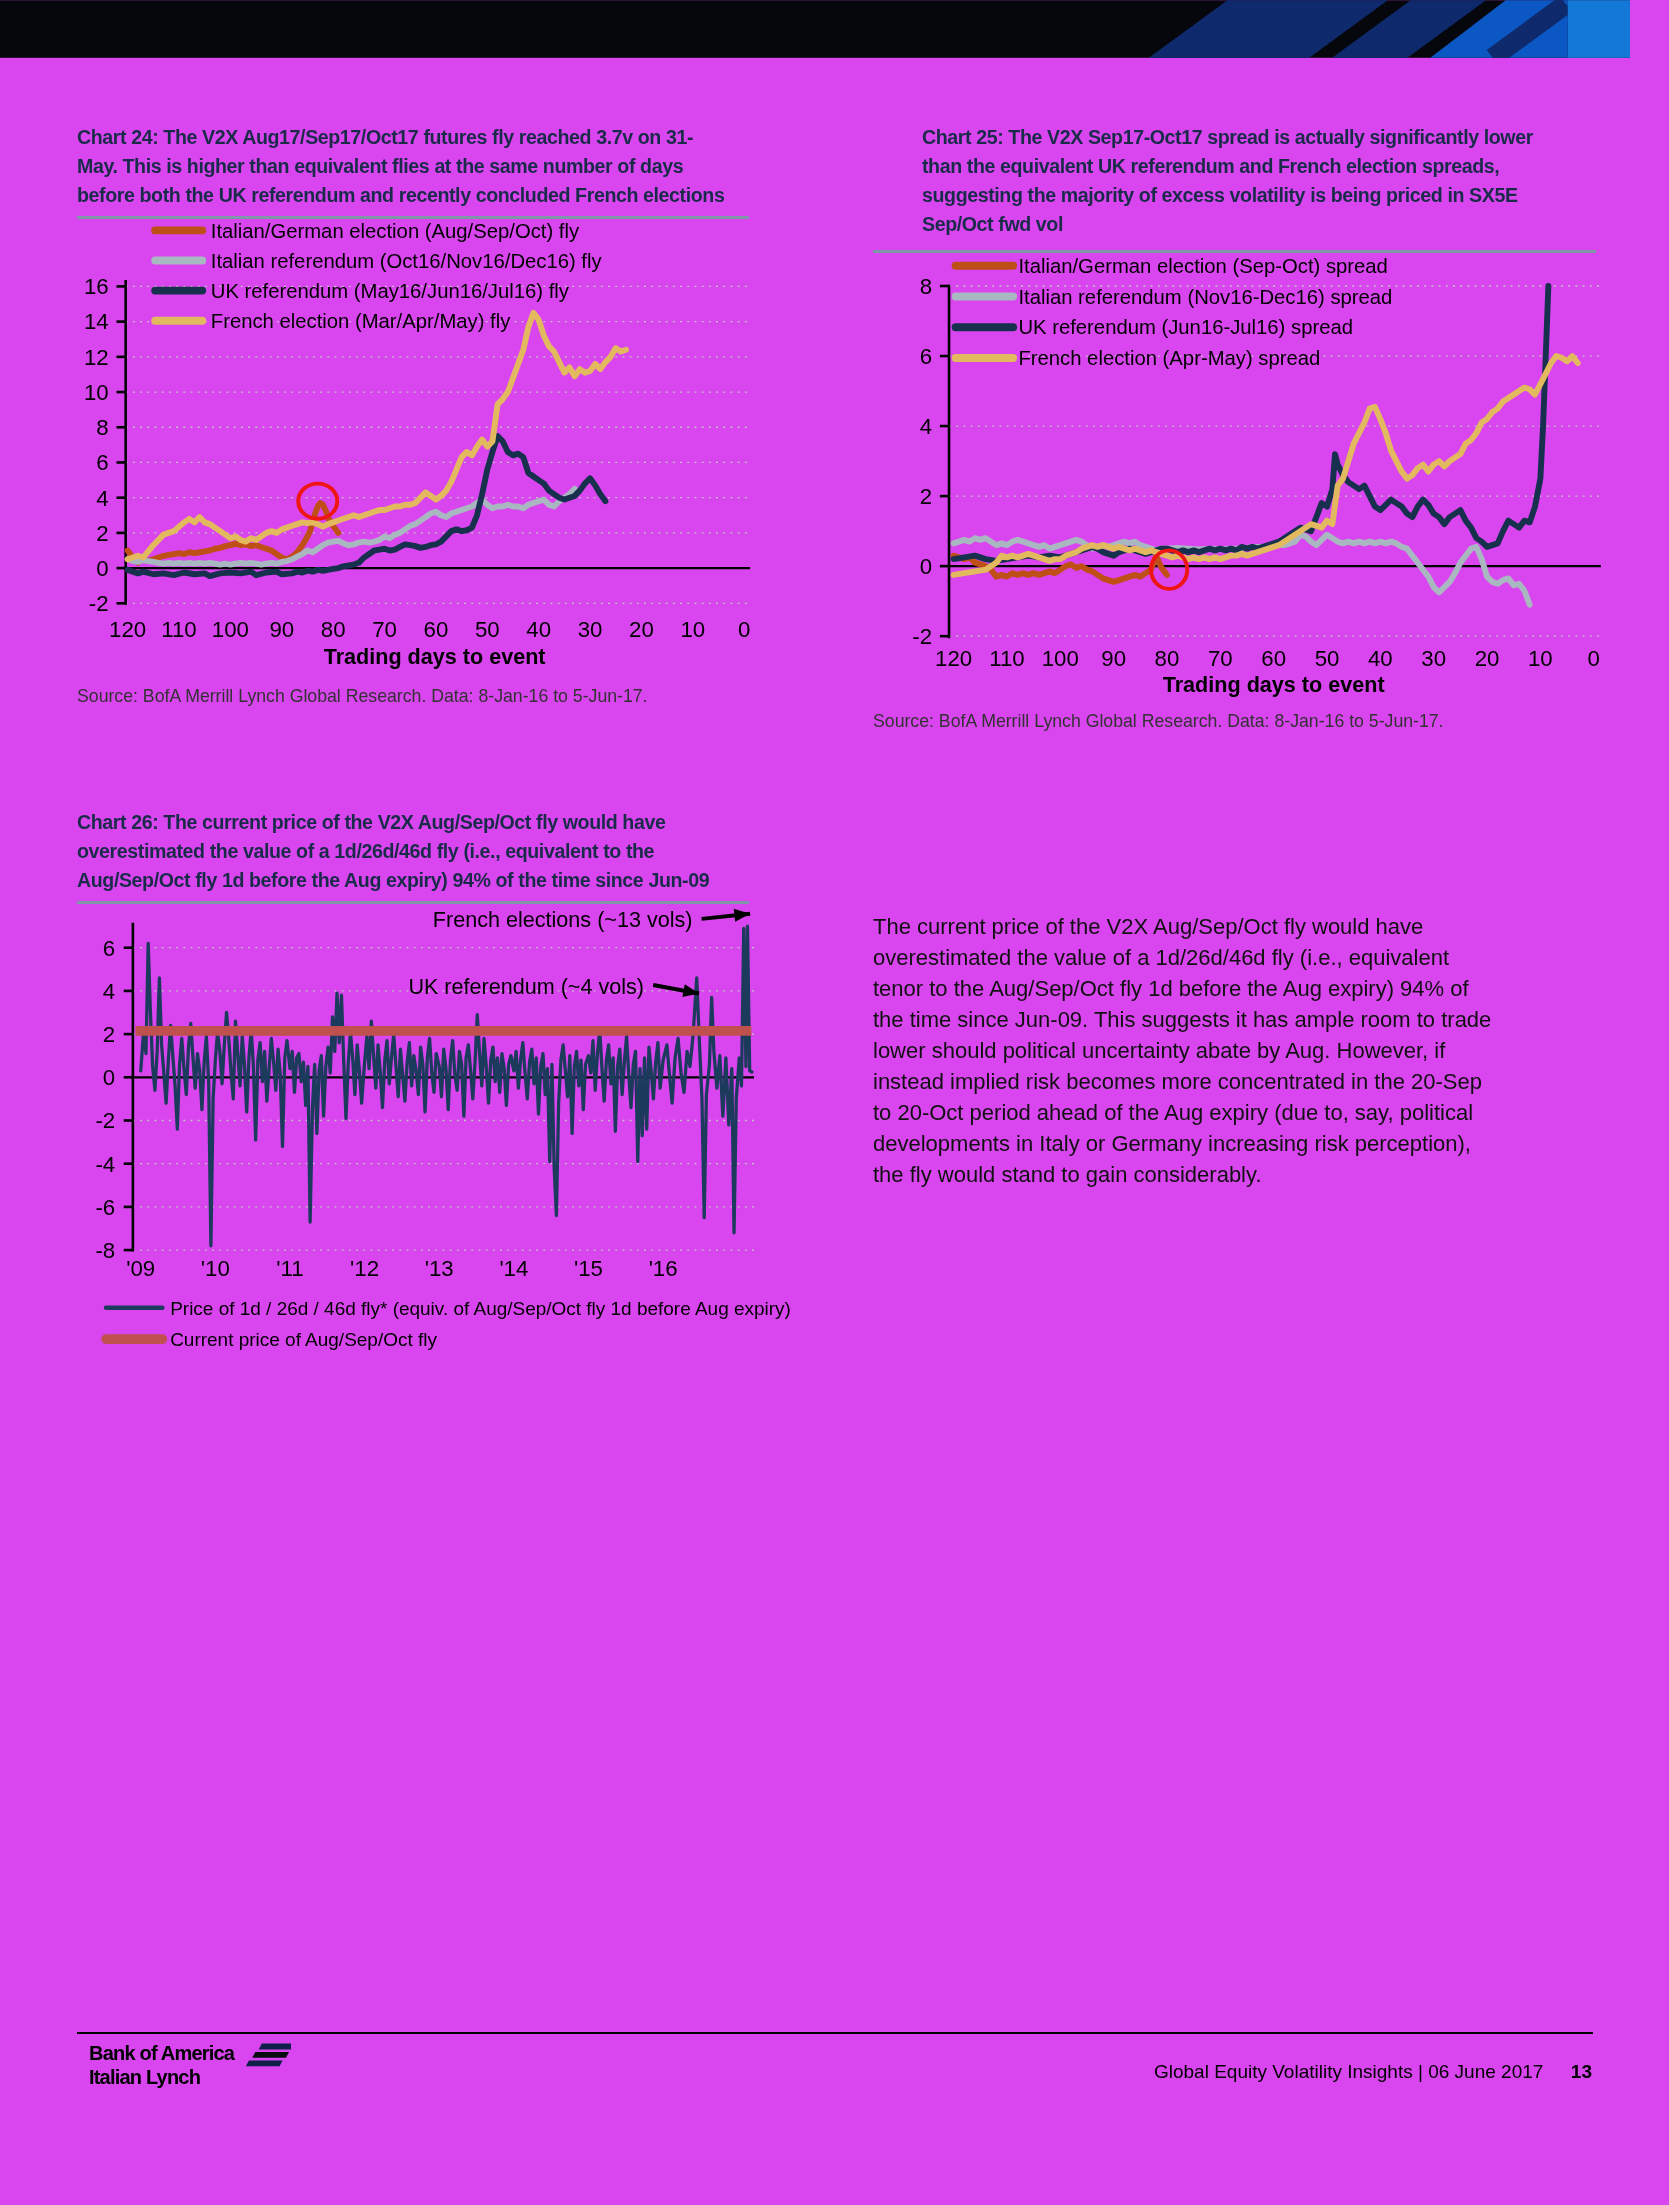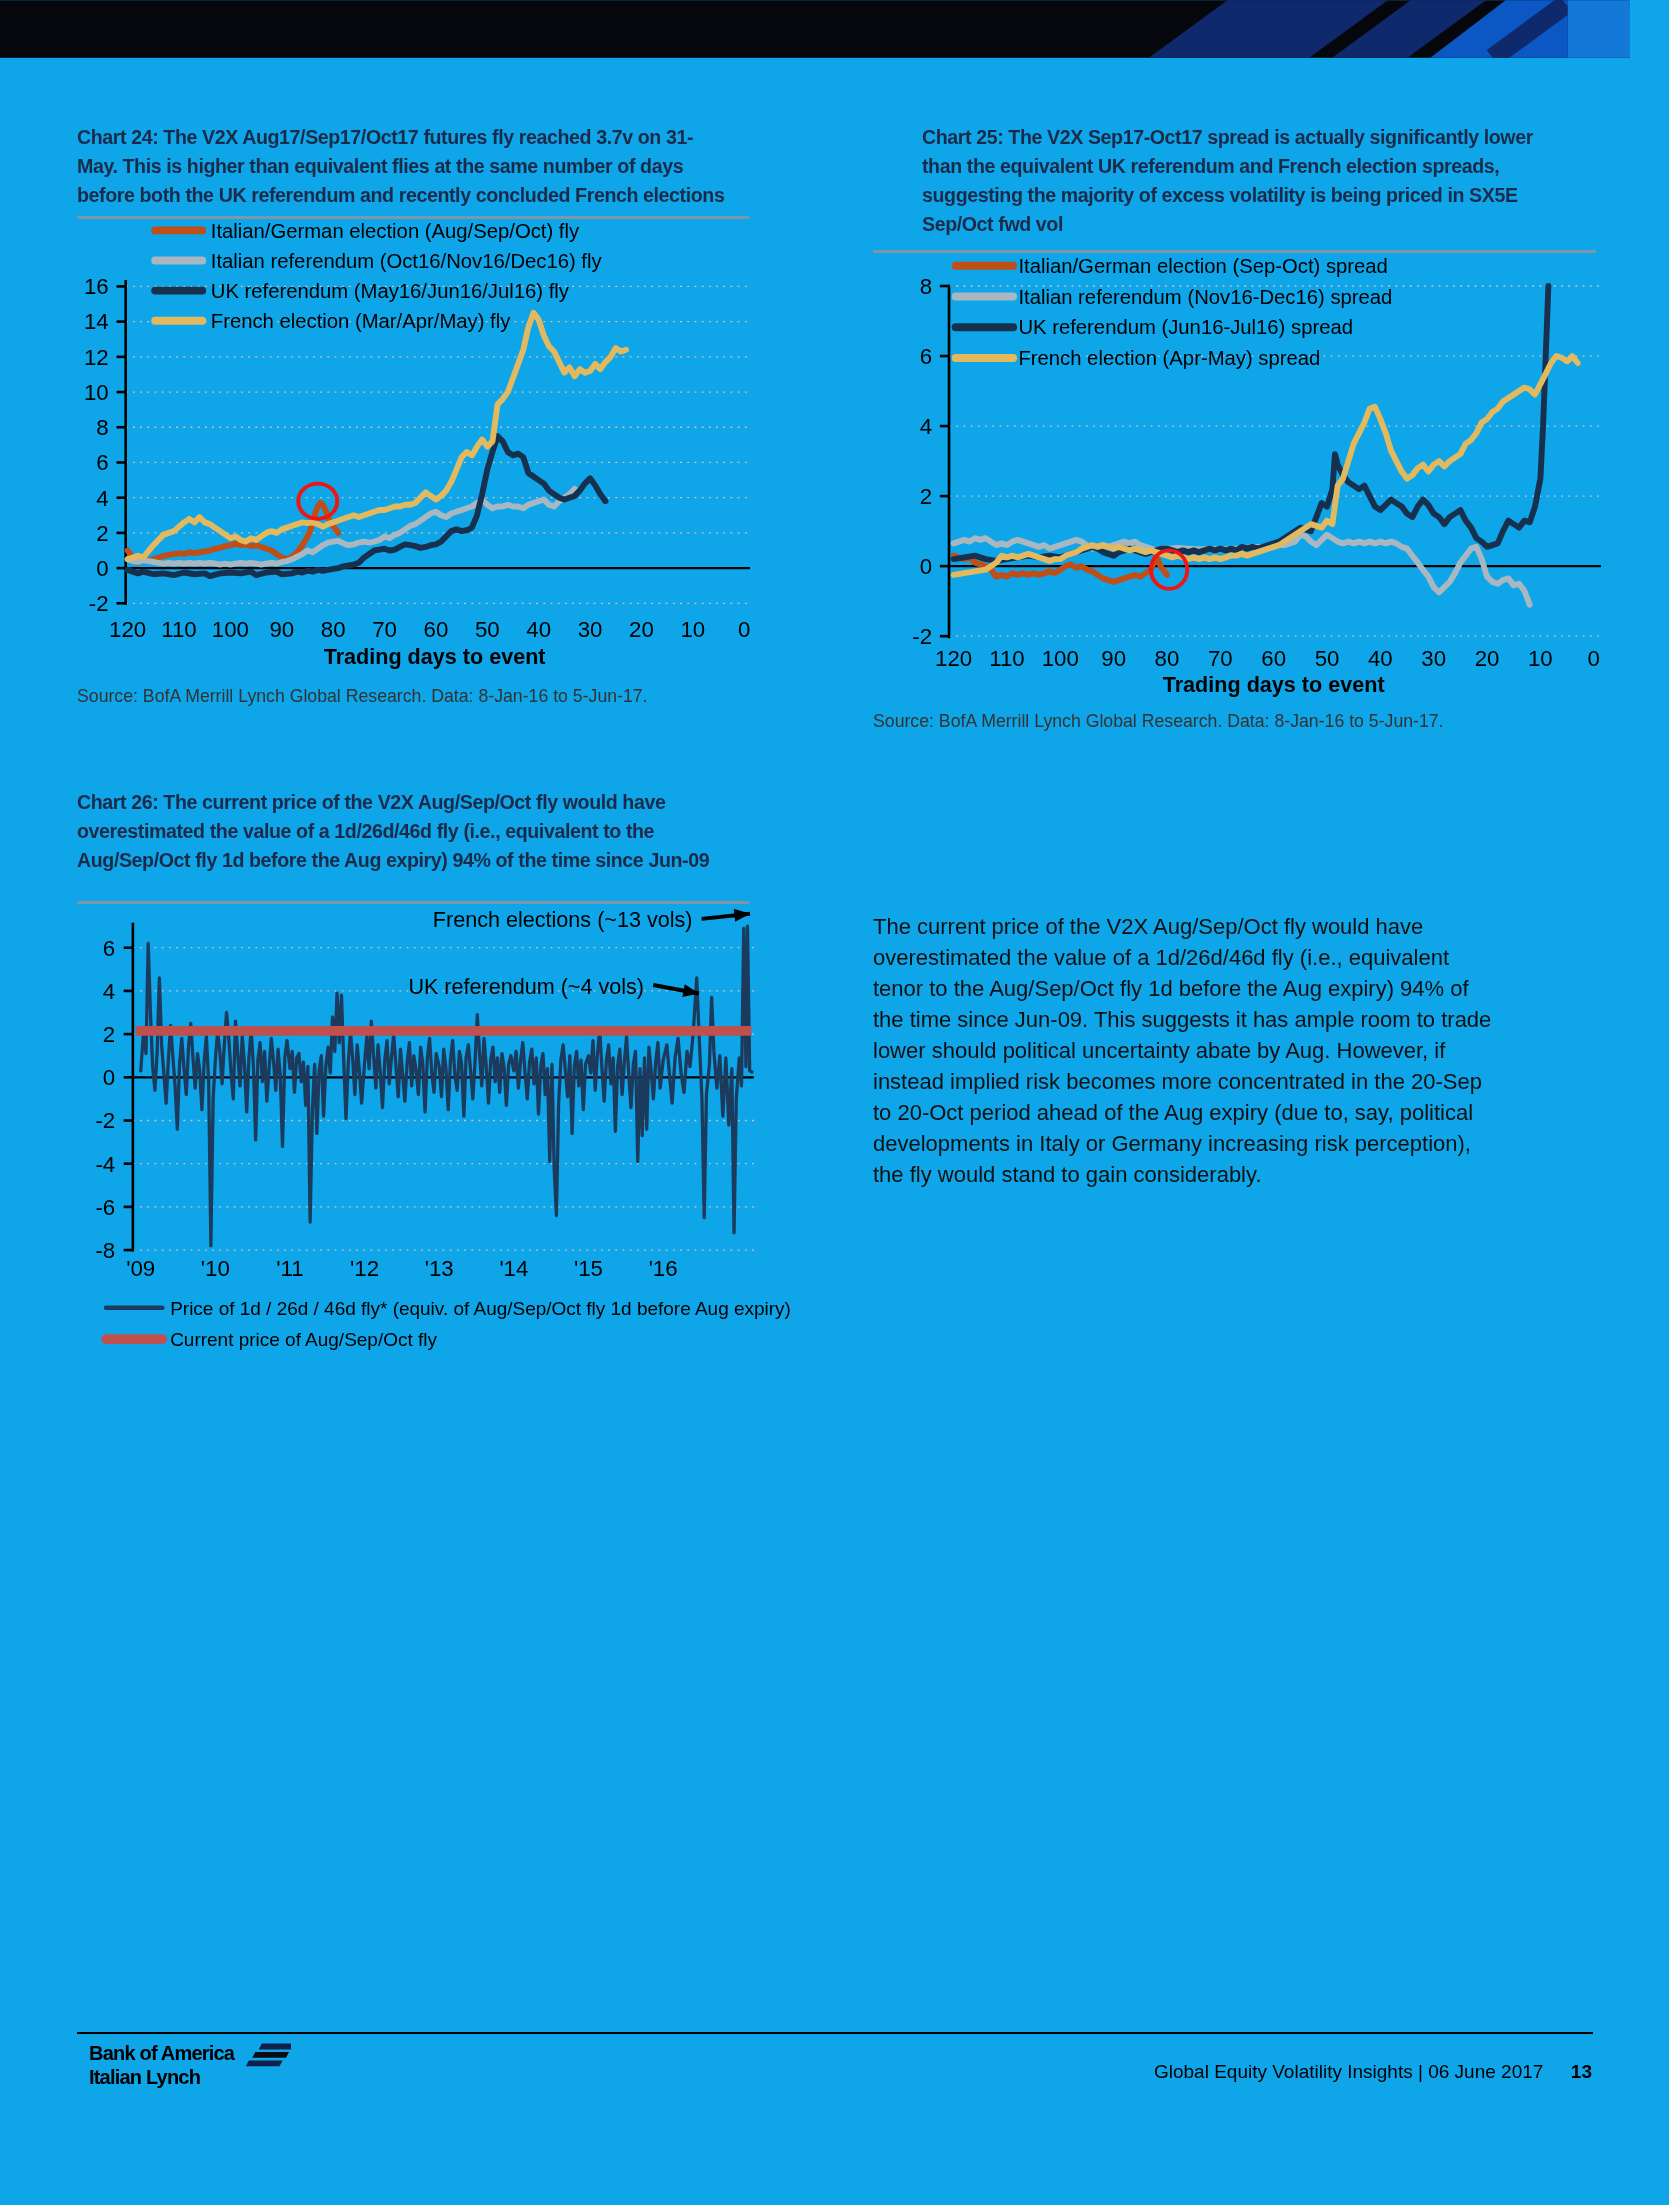--- a/index.html
+++ b/index.html
@@ -1,17 +1,17 @@
 <!DOCTYPE html>
 <html style="font-size:10.5px"><head>
 <meta charset="utf-8">
 <style>
   html,body{margin:0;padding:0;background:#fff;}
   body{font-family:"Liberation Sans","DejaVu Sans",sans-serif;color:#000;}
-  #page{position:relative;width:1669px;height:2205px;background:#0ea5e9;overflow:hidden;}
+  #page{position:relative;width:1669px;height:2205px;background:#d946ef;overflow:hidden;}
   .abs{position:absolute;}
   .chart-title{font-weight:bold;font-size:19.6px;line-height:29px;letter-spacing:-0.4px;
     color:#1a2b4a;white-space:pre-line;}
   .title-rule{height:2.6px;background:#7f96a8;}
   .source{font-size:17.7px;line-height:23.6px;color:#333;white-space:pre-line;}
   .para{font-size:22px;line-height:31px;color:#111;white-space:pre-line;}
   svg text{font-family:"Liberation Sans","DejaVu Sans",sans-serif;}
   .footer-rule{height:2px;background:#000;}
   .footer-right{font-size:19px;color:#000;display:flex;align-items:flex-start;gap:27.5px;}
   .footer-right .pageno{font-weight:bold;}
@@ -40,21 +40,21 @@
   <div class="abs title-rule" style="left:77px;top:216px;width:672px;"></div>
   <div class="abs source" style="left:77px;top:685px;width:694px;">Source: BofA Merrill Lynch Global Research. Data: 8-Jan-16 to 5-Jun-17.</div>
 
   <div class="abs chart-title" style="left:922px;top:123px;width:727px;">Chart 25: The V2X Sep17-Oct17 spread is actually significantly lower
 than the equivalent UK referendum and French election spreads,
 suggesting the majority of excess volatility is being priced in SX5E
 Sep/Oct fwd vol</div>
   <div class="abs title-rule" style="left:873px;top:250px;width:723px;"></div>
   <div class="abs source" style="left:873px;top:710px;width:727px;">Source: BofA Merrill Lynch Global Research. Data: 8-Jan-16 to 5-Jun-17.</div>
 
-  <div class="abs chart-title" style="left:77px;top:788px;width:694px;">Chart 26: The current price of the V2X Aug/Sep/Oct fly would have
+  <div class="abs chart-title" style="left:77px;top:808px;width:694px;">Chart 26: The current price of the V2X Aug/Sep/Oct fly would have
 overestimated the value of a 1d/26d/46d fly (i.e., equivalent to the
 Aug/Sep/Oct fly 1d before the Aug expiry) 94% of the time since Jun-09</div>
   <div class="abs title-rule" style="left:77px;top:901px;width:672px;"></div>
 
   <div class="abs para" style="left:873px;top:911px;width:730px;">The current price of the V2X Aug/Sep/Oct fly would have
 overestimated the value of a 1d/26d/46d fly (i.e., equivalent
 tenor to the Aug/Sep/Oct fly 1d before the Aug expiry) 94% of
 the time since Jun-09. This suggests it has ample room to trade
 lower should political uncertainty abate by Aug. However, if
 instead implied risk becomes more concentrated in the 20-Sep

